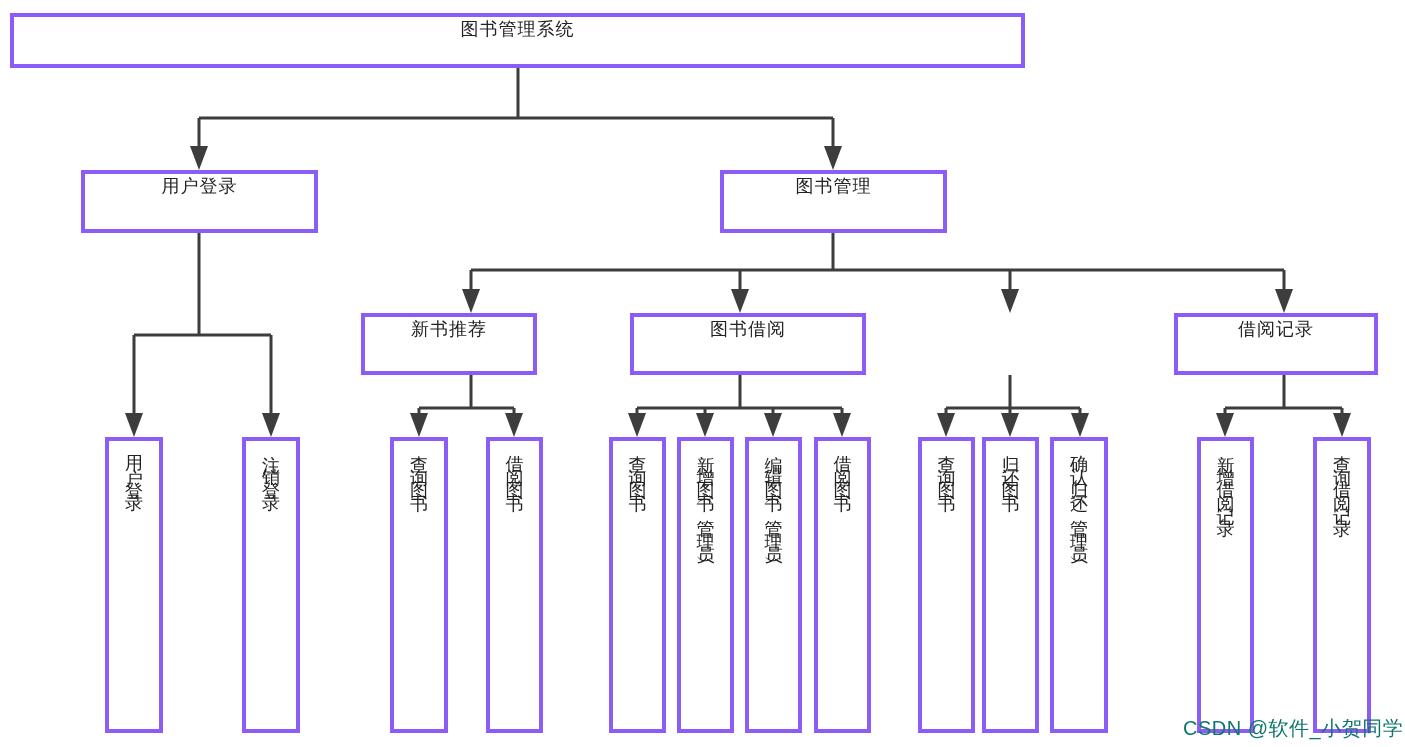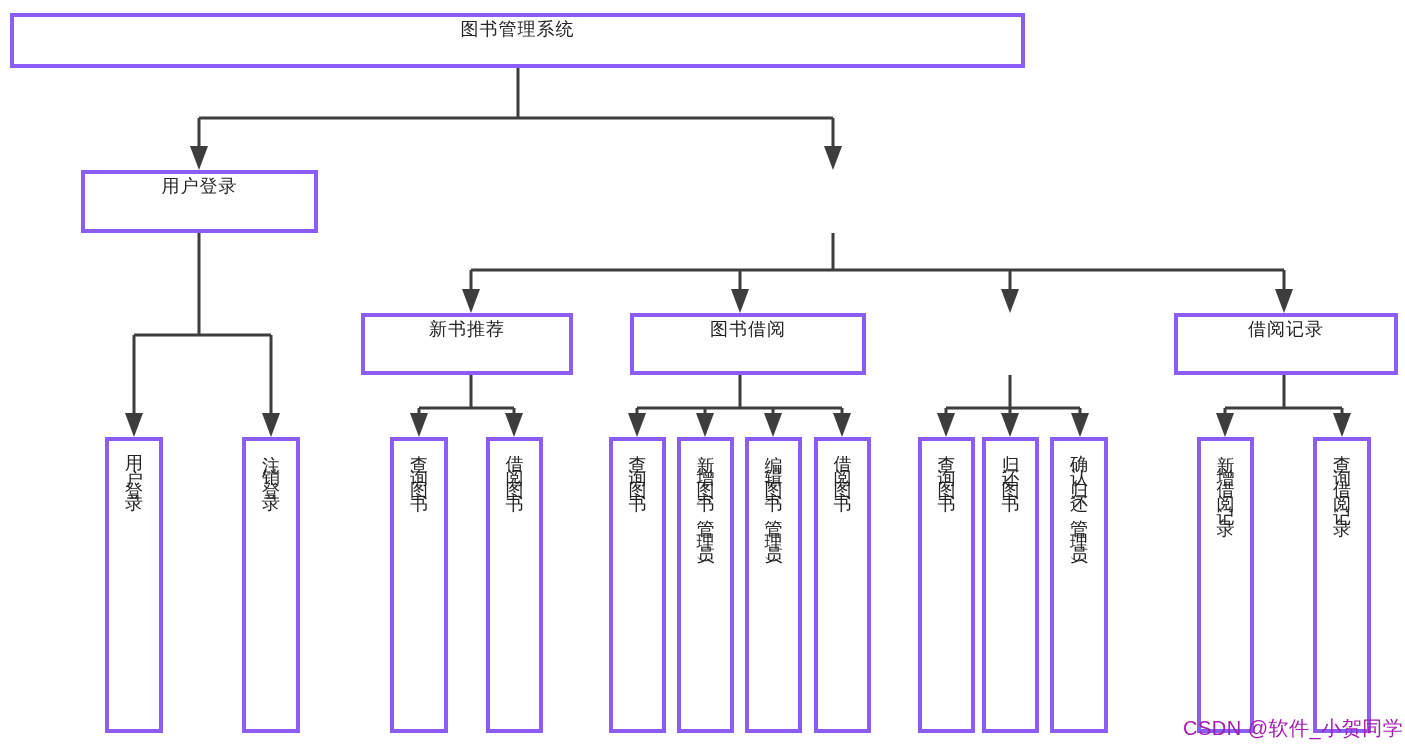--- a/index.html
+++ b/index.html
@@ -33,21 +33,21 @@
     font-size: 18px;
     line-height: 1;
     letter-spacing: 13px;
     white-space: nowrap;
   }
   .watermark {
     position: absolute;
     left: 1183px;
     top: 715px;
     font-size: 20px;
-    color: #a21caf;
+    color: #0f766e;
     z-index: 6;
     white-space: nowrap;
     letter-spacing: 0.5px;
   }
 </style>
 </head>
 <body>
 
 <div class="canvas">
 
@@ -71,28 +71,31 @@
              M1333 413 L1351 413 L1342 437 Z" fill="#3d3d3d" stroke="none"></path>
   </svg>
 
   <div class="node h" style="left:10px; top:13px; width:1015px; height:55px;">
     <span>图书管理系统</span>
   </div>
 
   <div class="node h" style="left:81px; top:170px; width:237px; height:63px;">
     <span>用户登录</span>
   </div>
+  <div class="node h" style="left:720px; top:170px; width:227px; height:63px;">
+    <span>图书管理</span>
+  </div>
 
-  <div class="node h" style="left:361px; top:313px; width:212px; height:62px;">
+  <div class="node h" style="left:361px; top:313px; width:176px; height:62px;">
     <span>新书推荐</span>
   </div>
   <div class="node h" style="left:630px; top:313px; width:236px; height:62px;">
     <span>图书借阅</span>
   </div>
-  <div class="node h" style="left:1174px; top:313px; width:224px; height:62px;">
+  <div class="node h" style="left:1174px; top:313px; width:204px; height:62px;">
     <span>借阅记录</span>
   </div>
 
   <div class="node v" style="left:105px; top:437px; width:58px; height:296px;">
     <span>用户登录</span>
   </div>
   <div class="node v" style="left:242px; top:437px; width:58px; height:296px;">
     <span>注销登录</span>
   </div>
 

